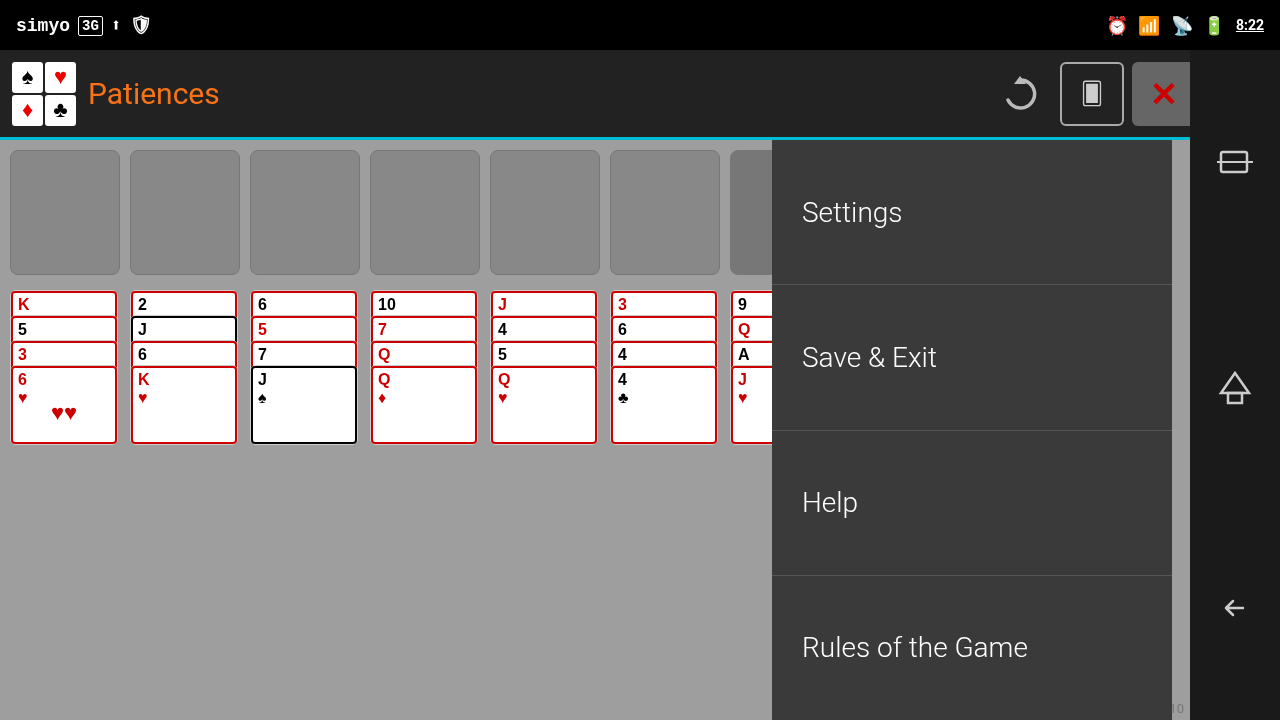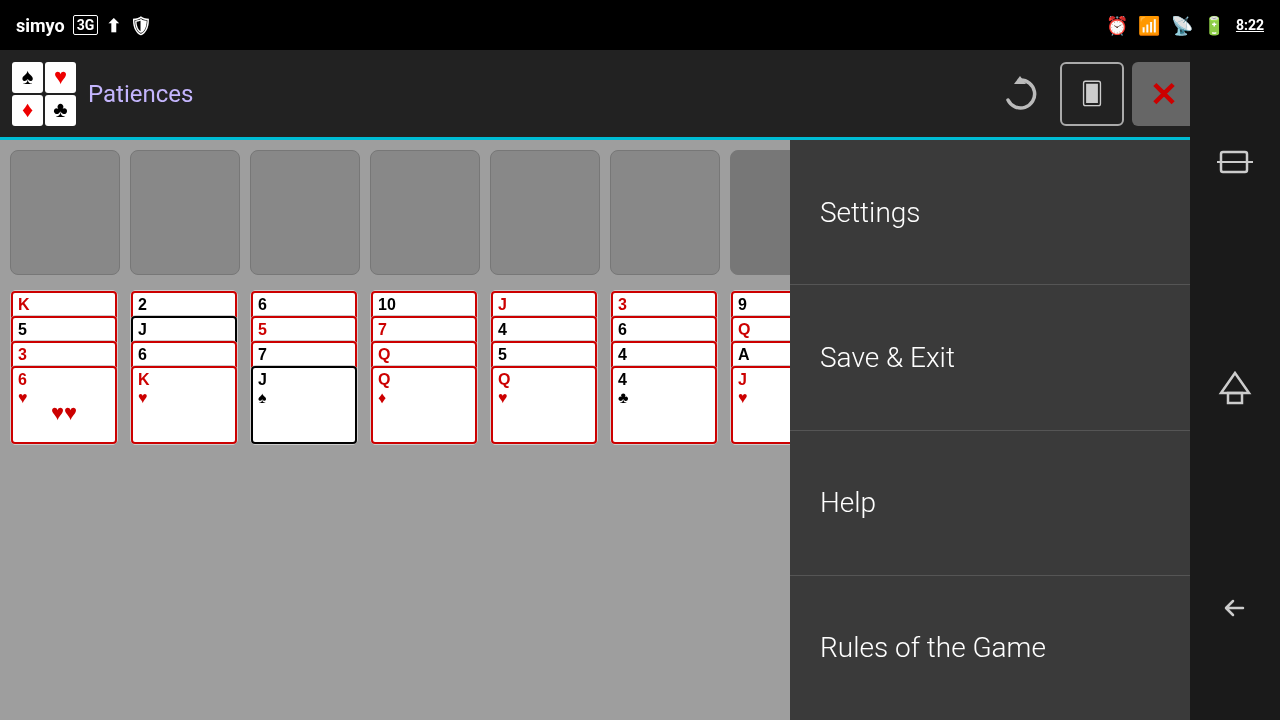--- a/index.html
+++ b/index.html
@@ -21,24 +21,25 @@
       align-items: center;
       justify-content: space-between;
       padding: 0 16px;
       color: #fff;
       font-size: 18px;
       position: relative;
       z-index: 100;
     }
     #status-left {
       display: flex;
-      align-items: flex-start;
+      align-items: flex-end;
       gap: 8px;
       font-size: 18px;
       font-weight: bold;
+      font-family: Liberation Mono, monospace;
     }
     #status-right {
       display: flex;
       align-items: center;
       gap: 10px;
       font-size: 18px;
     }
 
     
     #app-bar {
@@ -67,22 +68,22 @@
       justify-content: center;
       font-size: 22px;
       border-radius: 3px;
     }
     .suit-spade { color: #000; background: #fff; }
     .suit-heart { color: #e00; background: #fff; }
     .suit-diamond { color: #e00; background: #fff; }
     .suit-club { color: #000; background: #fff; }
 
     #app-title {
-      color: #c4b5fd;
-      font-size: 24px;
+      color: #f97316;
+      font-size: 30px;
       font-weight: 400;
       flex: 1;
     }
     #toolbar-actions {
       display: flex;
       align-items: center;
       gap: 8px;
     }
     .toolbar-btn {
       width: 64px;
@@ -181,21 +182,21 @@
       margin-top: -55px;
     }
     .card-stacked:first-child {
       margin-top: 0;
     }
 
     
     #menu-overlay {
       position: absolute;
       top: 0;
-      right: 90px;
+      right: 108px;
       width: 400px;
       height: 580px;
       background: #3a3a3a;
       z-index: 200;
       display: flex;
       flex-direction: column;
     }
     .menu-item {
       flex: 1;
       display: flex;

